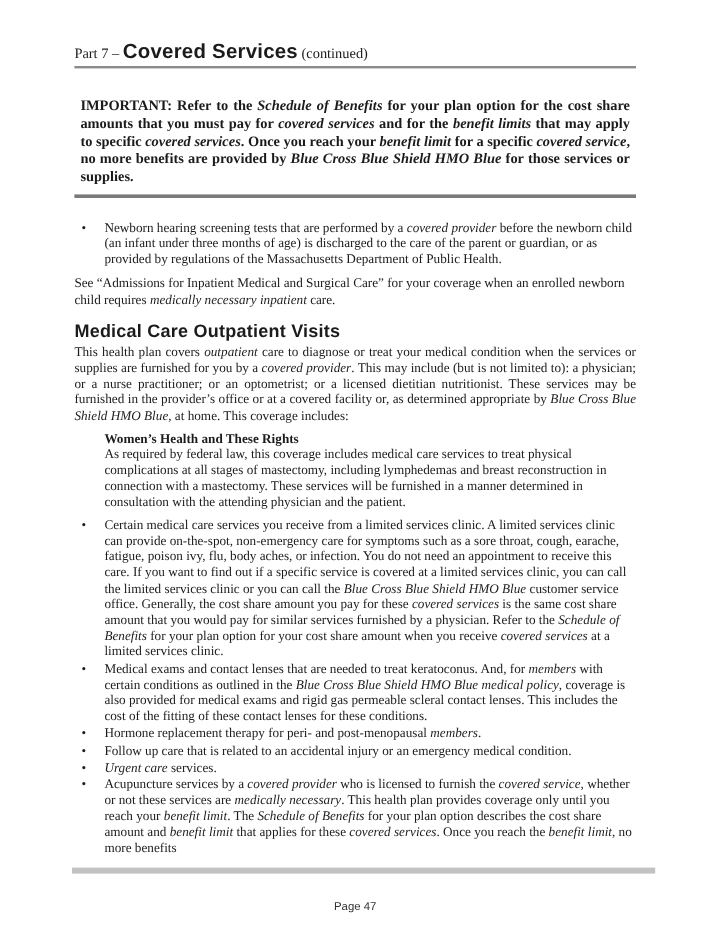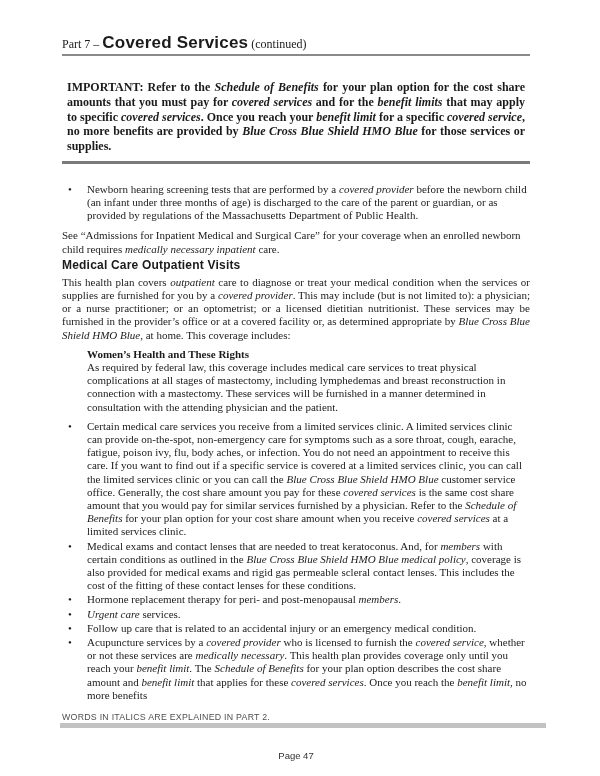--- a/index.html
+++ b/index.html
@@ -43,22 +43,22 @@
   .bullets li { position:relative; padding-left:25px; margin-top:1px; }
   .bullets li::before {
     content:"\2022";
     position:absolute; left:6px; top:0;
     font-size:11px;
   }
   .bullets.first { margin-top:19px; }
   .see-note { margin-top:7px; }
   .section-heading {
     font-family:"Liberation Sans", sans-serif;
-    font-weight:700; font-size:12px; letter-spacing:0.2px;
-    line-height:18px;
+    font-weight:700; font-size:15px; letter-spacing:0.2px;
+    margin-top:11px; line-height:18px;
   }
   .intro { margin-top:2px; text-align:justify; text-justify:inter-word; }
   .subsection { margin:6px 0 6px 25px; }
   .sub-heading { font-size:11px; font-weight:700; line-height:13.2px; }
   em { font-style:italic; }
 
   
   .footer-note {
     position:absolute; left:62px; top:711px;
     font-family:"Liberation Sans", sans-serif;
@@ -103,22 +103,21 @@
 
   <div class="subsection">
     <h3 class="sub-heading">Women’s Health and These Rights</h3>
     <p>As required by federal law, this coverage includes medical care services to treat physical complications at all stages of mastectomy, including lymphedemas and breast reconstruction in connection with a mastectomy. These services will be furnished in a manner determined in consultation with the attending physician and the patient.</p>
   </div>
 
   <ul class="bullets">
     <li><span>Certain medical care services you receive from a limited services clinic. A limited services clinic can provide on-the-spot, non-emergency care for symptoms such as a sore throat, cough, earache, fatigue, poison ivy, flu, body aches, or infection. You do not need an appointment to receive this care. If you want to find out if a specific service is covered at a limited services clinic, you can call the limited services clinic or you can call the </span><em>Blue Cross Blue Shield HMO Blue</em><span> customer service office. Generally, the cost share amount you pay for these </span><em>covered services</em><span> is the same cost share amount that you would pay for similar services furnished by a physician. Refer to the </span><em>Schedule of Benefits</em><span> for your plan option for your cost share amount when you receive </span><em>covered services</em><span> at a limited services clinic.</span></li>
     <li><span>Medical exams and contact lenses that are needed to treat keratoconus. And, for </span><em>members</em><span> with certain conditions as outlined in the </span><em>Blue Cross Blue Shield HMO Blue medical policy</em><span>, coverage is also provided for medical exams and rigid gas permeable scleral contact lenses. This includes the cost of the fitting of these contact lenses for these conditions.</span></li>
     <li><span>Hormone replacement therapy for peri- and post-menopausal </span><em>members</em><span>.</span></li>
+    <li><span>Follow up care that is related to an accidental injury or an emergency medical condition.</span></li>
     <li><em>Urgent care</em><span> services.</span></li>
-    <li><span>Follow up care that is related to an accidental injury or an emergency medical condition.</span></li>
     <li><span>Acupuncture services by a </span><em>covered provider</em><span> who is licensed to furnish the </span><em>covered service</em><span>, whether or not these services are </span><em>medically necessary</em><span>. This health plan provides coverage only until you reach your </span><em>benefit limit</em><span>. The </span><em>Schedule of Benefits</em><span> for your plan option describes the cost share amount and </span><em>benefit limit</em><span> that applies for these </span><em>covered services</em><span>. Once you reach the </span><em>benefit limit</em><span>, no more benefits</span></li>
   </ul>
 
-  <div class="footer-note">WORDS IN ITALICS ARE EXPLAINED IN PART 2.</div>
   <div class="footer-bar"></div>
   <div class="page-number">Page 47</div>
 
 </div>
 
 </body></html>

